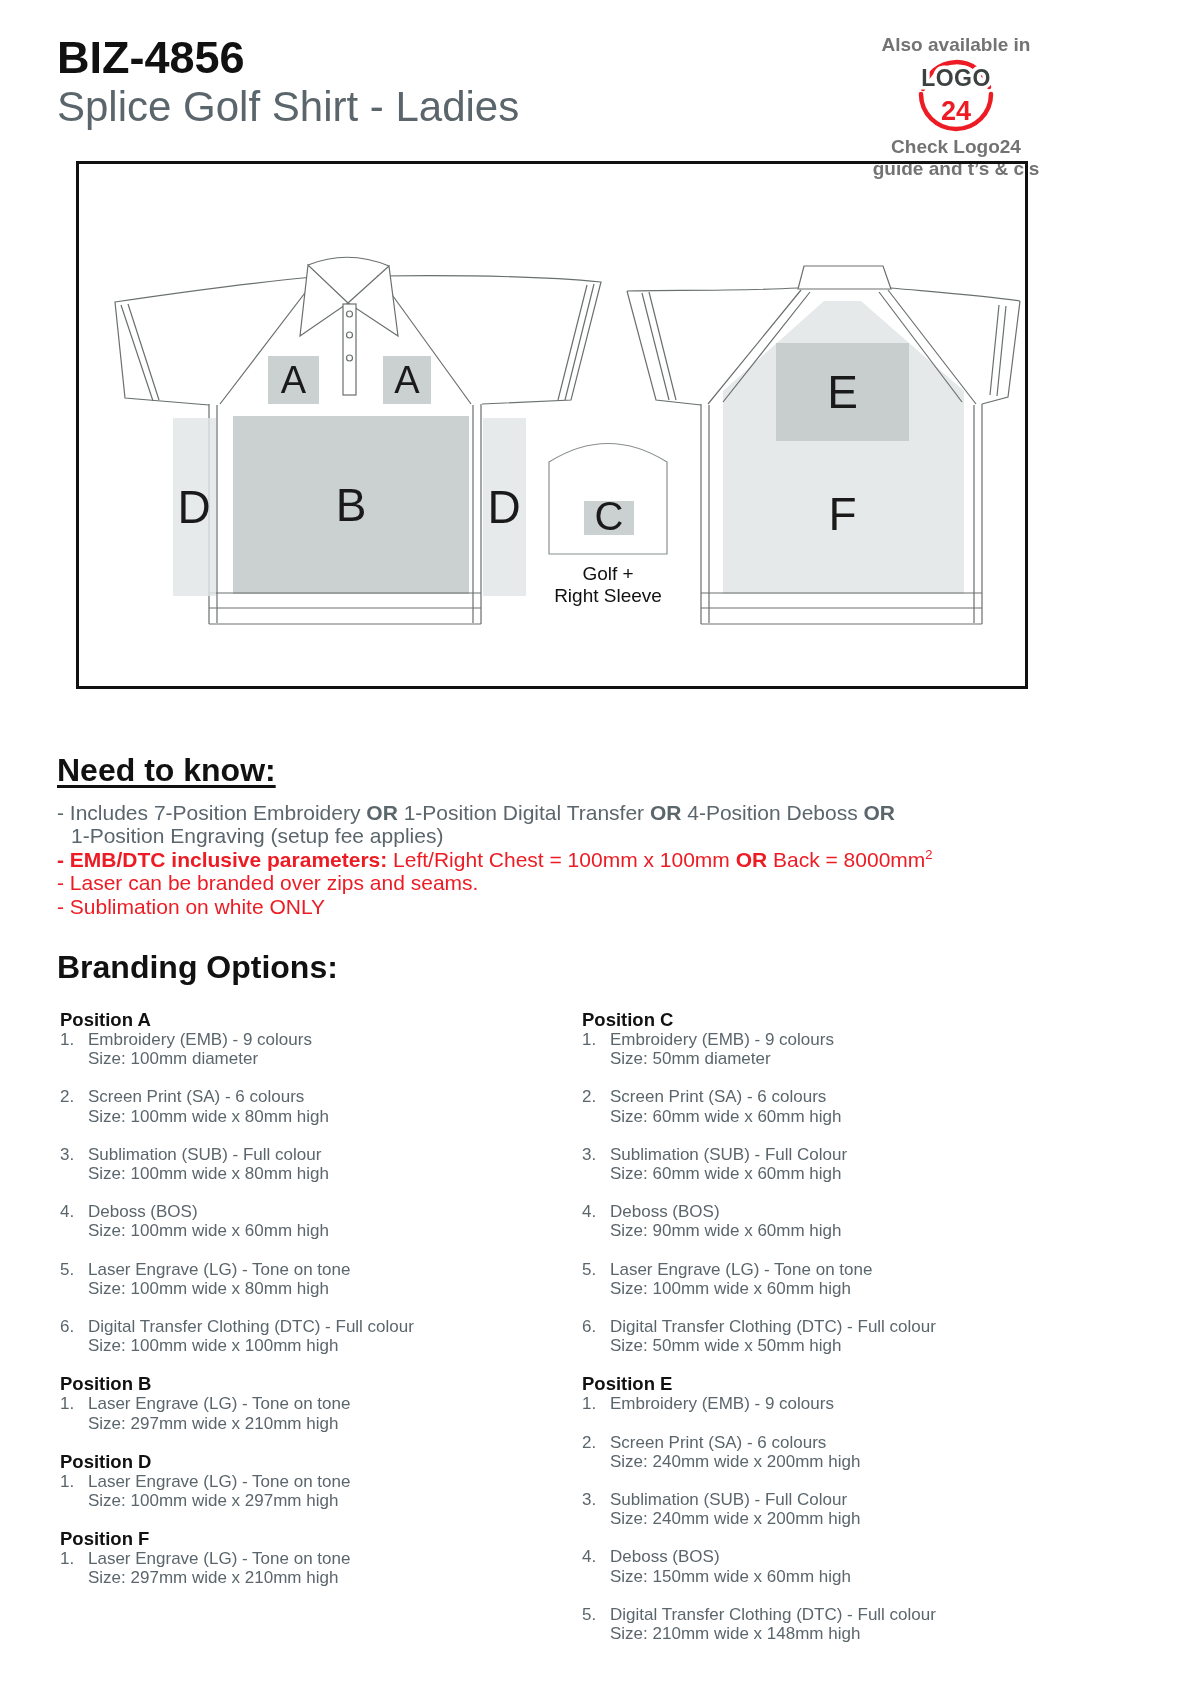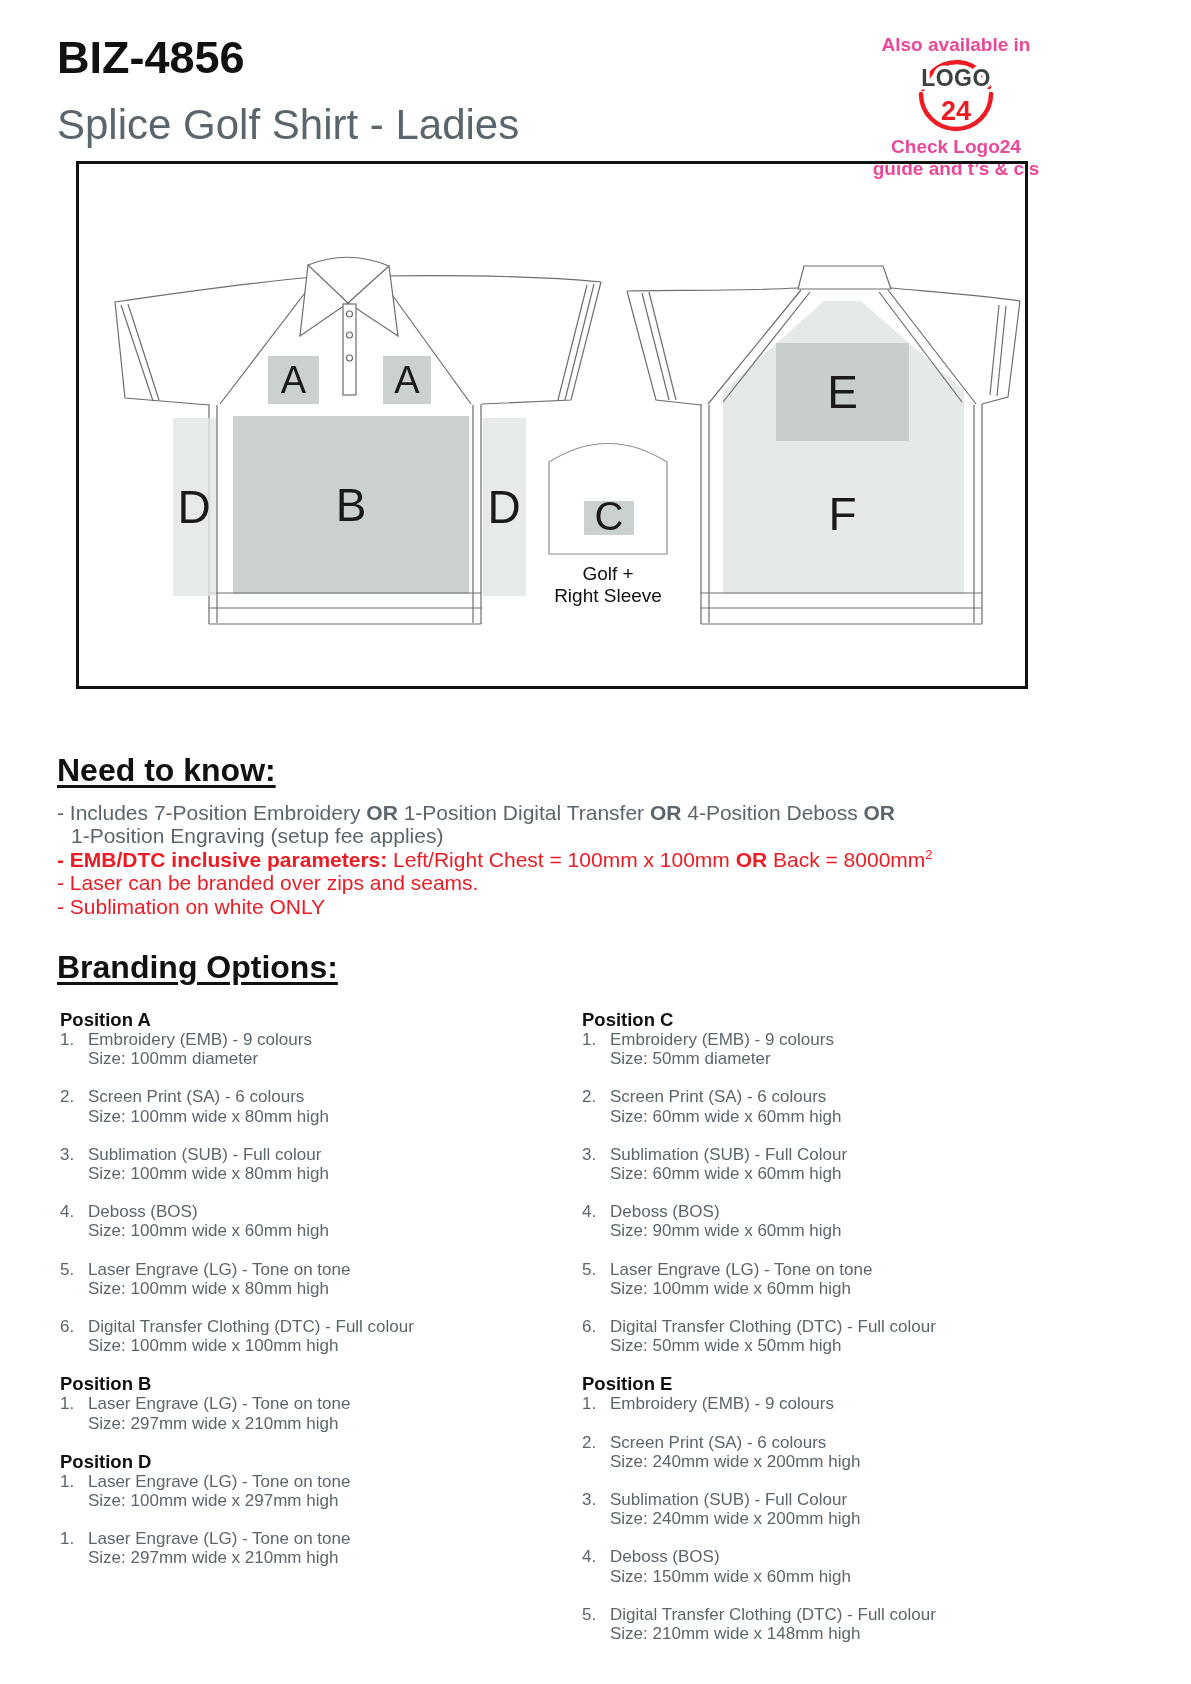--- a/index.html
+++ b/index.html
@@ -3,22 +3,22 @@
 <meta charset="utf-8">
 <style>
   html,body{margin:0;padding:0;}
   body{
     width:1191px;height:1684px;position:relative;background:#fff;overflow:hidden;
     font-family:"Liberation Sans","DejaVu Sans",sans-serif;color:#1a1a1a;
   }
   
   .header-left{position:absolute;left:57px;top:34px;}
   .product-code{font-size:45px;font-weight:bold;color:#111;line-height:1.05;}
-  .product-name{font-size:42px;font-weight:400;color:#5B666C;line-height:1.12;margin-top:20px;}
-  .logo-block{position:absolute;left:850px;top:34px;width:212px;text-align:center;color:#ec4899;font-weight:bold;}
+  .product-name{font-size:42px;font-weight:400;color:#5B666C;line-height:1.12;margin-top:2px;}
+  .logo-block{position:absolute;left:850px;top:34px;width:212px;text-align:center;color:#737373;font-weight:bold;}
   .also-available{font-size:19px;line-height:21px;}
   .logo24{display:block;margin:1px auto 0;width:92px;height:80px;}
   svg text{font-family:"Liberation Sans","DejaVu Sans",sans-serif;}
   .check-note{font-size:19px;line-height:22px;}
   
   .diagram-box{position:absolute;left:76px;top:161px;width:946px;height:522px;border:3px solid #111;}
   .diagram-svg{position:absolute;left:0;top:0;width:946px;height:522px;}
   .pos-label{position:absolute;display:flex;align-items:center;justify-content:center;
              color:#1a1a1a;font-size:46px;font-weight:400;pointer-events:none;}
   #lbl-a-left {left:189px;top:190px;width:51px;height:52px;font-size:38px;}
@@ -38,21 +38,21 @@
   .ntk{position:absolute;left:57px;top:752px;width:1080px;}
   .ntk h2{font-size:32px;font-weight:bold;color:#111;margin:0 0 13px 0;line-height:36px;
           text-decoration:underline;text-decoration-thickness:3px;text-underline-offset:4px;}
   .ntk-line{font-size:21px;line-height:23.4px;color:#5B666C;white-space:nowrap;}
   .ntk-line.red{color:#ED1C24;}
   .ntk-line.indent{padding-left:14px;}
   .ntk-line .b{font-weight:bold;}
   .ntk-line sup{font-size:13px;line-height:0;}
   
   .bo-heading{position:absolute;left:57px;top:948px;font-size:32px;font-weight:bold;color:#111;margin:0;line-height:38px;
-          text-decoration:underline;text-decoration-thickness:3px;text-underline-offset:4px;}
+          text-decoration-thickness:3px;text-underline-offset:4px;}
   .bo-col{position:absolute;top:1010px;}
   #col-left{left:60px;width:480px;}
   #col-right{left:582px;width:560px;}
   .bo-group{margin:0;}
   .bo-group h3{font-size:18.5px;font-weight:bold;color:#111;margin:0;line-height:20px;}
   .bo-item{display:flex;margin:0 0 19px 0;}
   .bo-num{width:28px;flex:none;font-size:17px;line-height:19.2px;color:#5B666C;}
   .bo-text{flex:1;}
   .bo-desc,.bo-size{font-size:17px;line-height:19.2px;color:#5B666C;}
 </style>
@@ -231,20 +231,21 @@
     <div class="bo-num">1.</div>
     <div class="bo-text">
       <div class="bo-desc">Laser Engrave (LG) - Tone on tone</div>
       <div class="bo-size">Size: 100mm wide x 297mm high</div>
     </div>
   </div>
 </div>
   </div>
 
   <div class="bo-group">
+    <h3>Position F</h3>
     <div class="bo-items">
   <div class="bo-item">
     <div class="bo-num">1.</div>
     <div class="bo-text">
       <div class="bo-desc">Laser Engrave (LG) - Tone on tone</div>
       <div class="bo-size">Size: 297mm wide x 210mm high</div>
     </div>
   </div>
 </div>
   </div>

